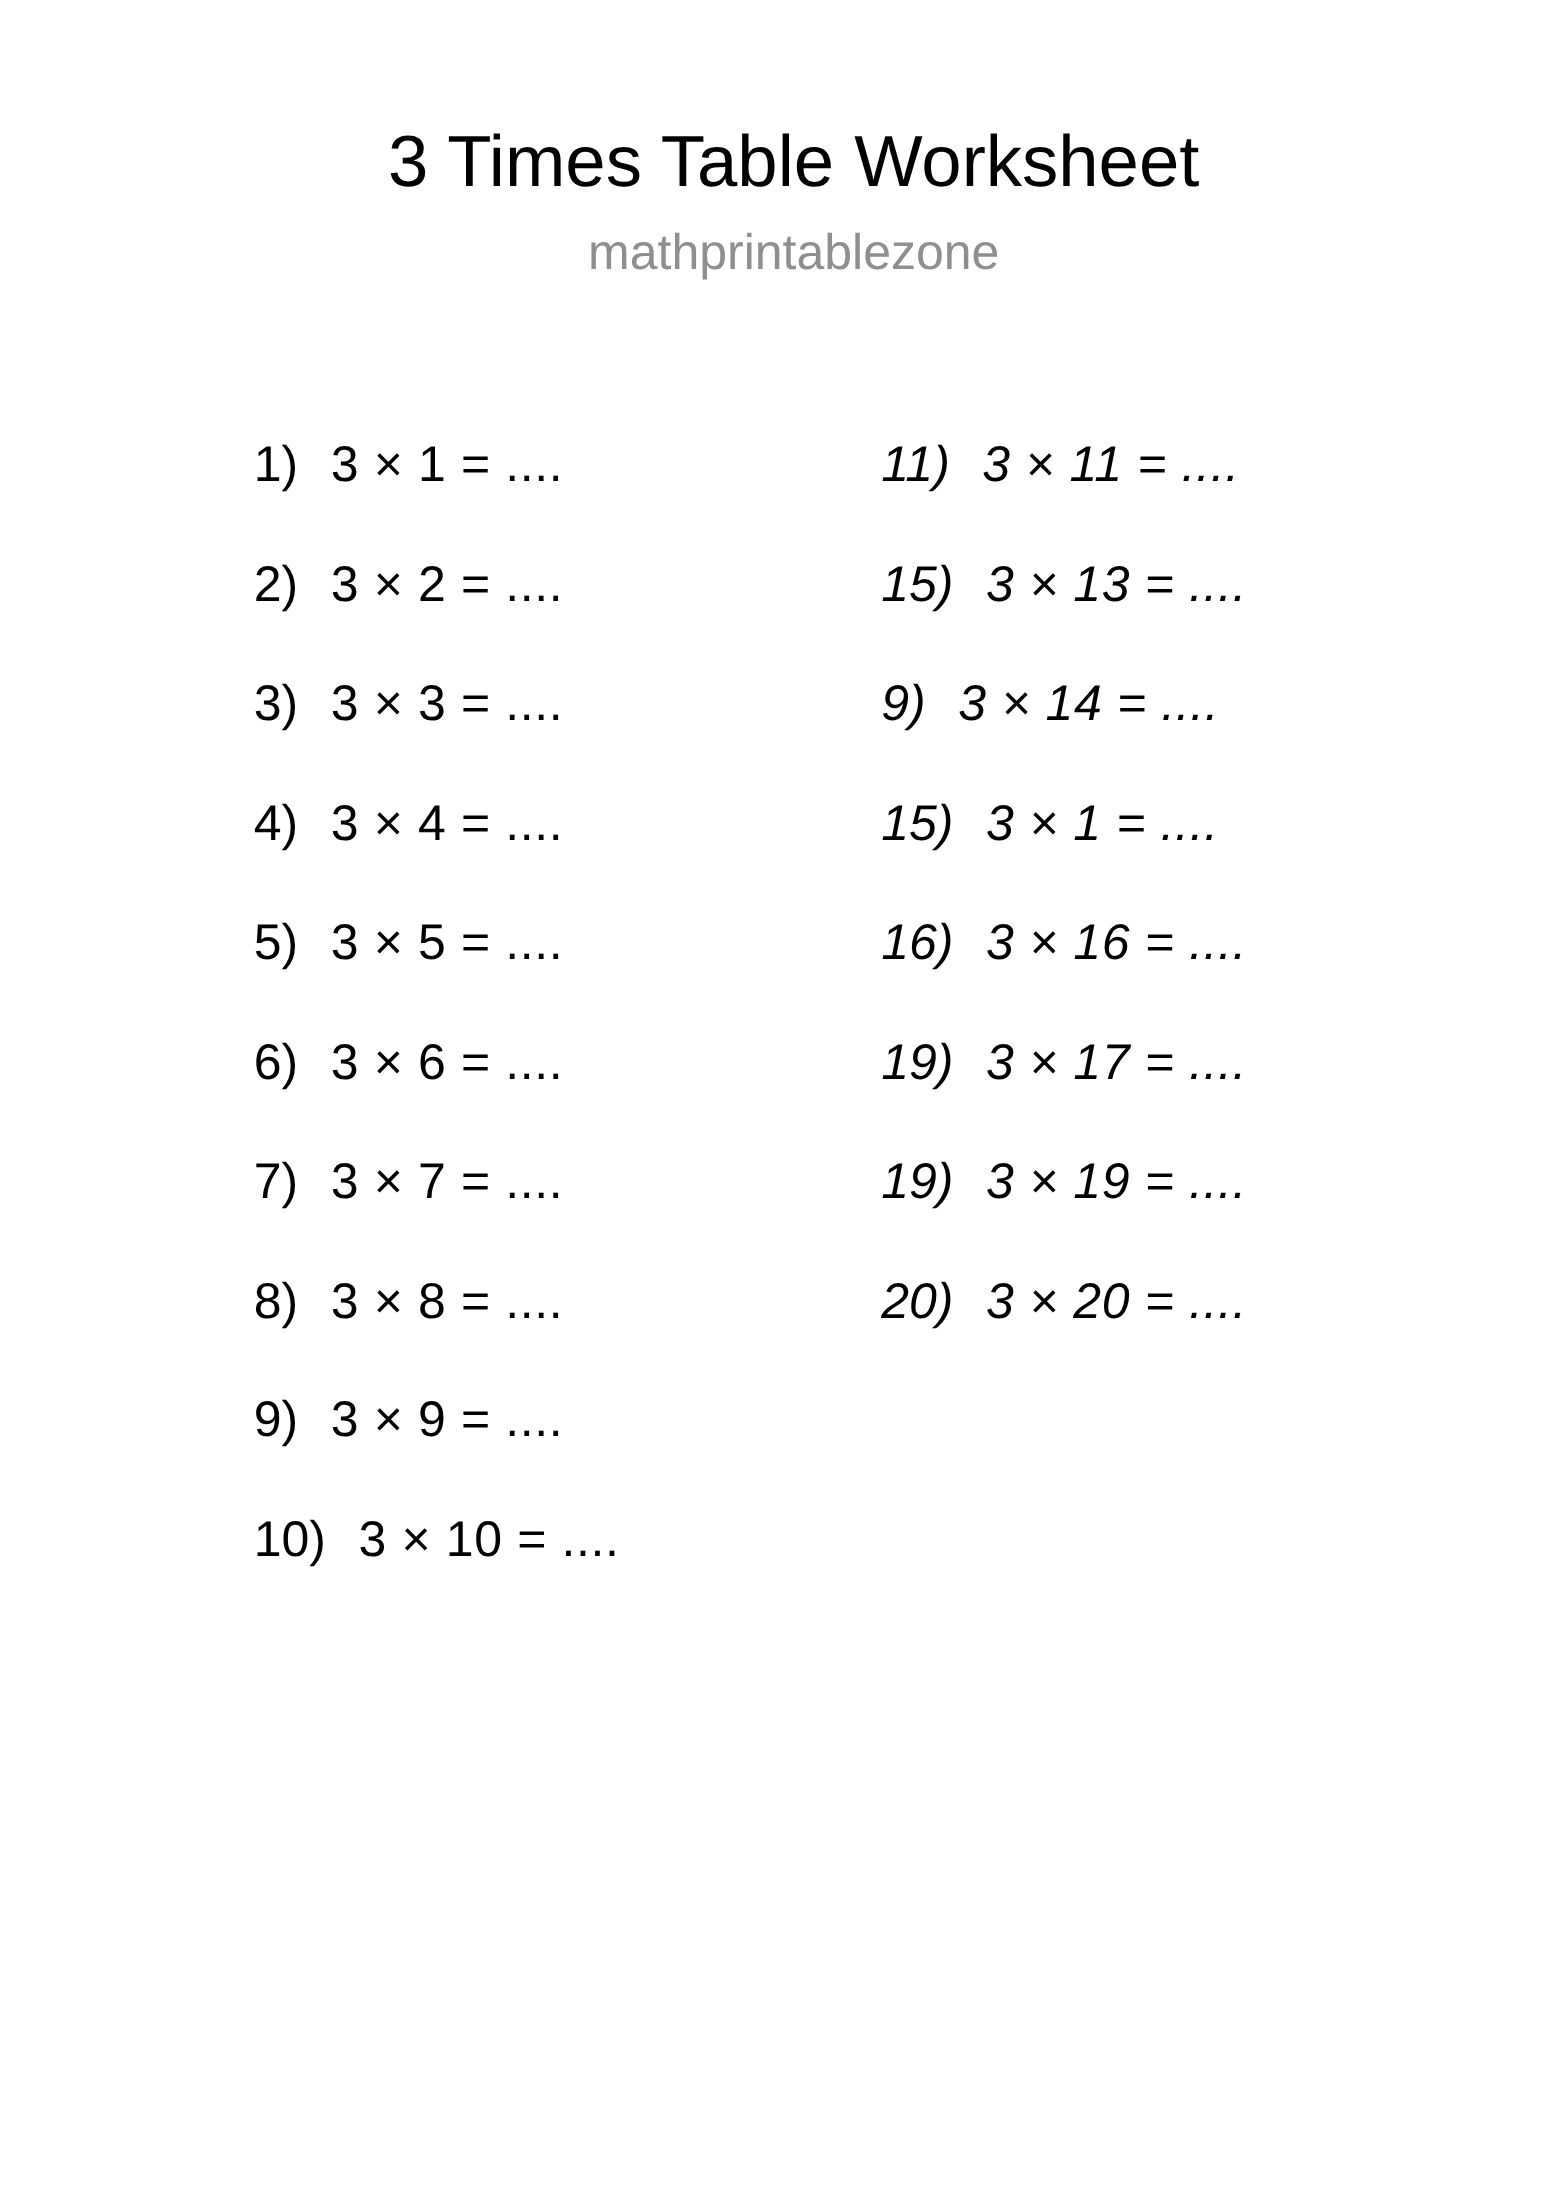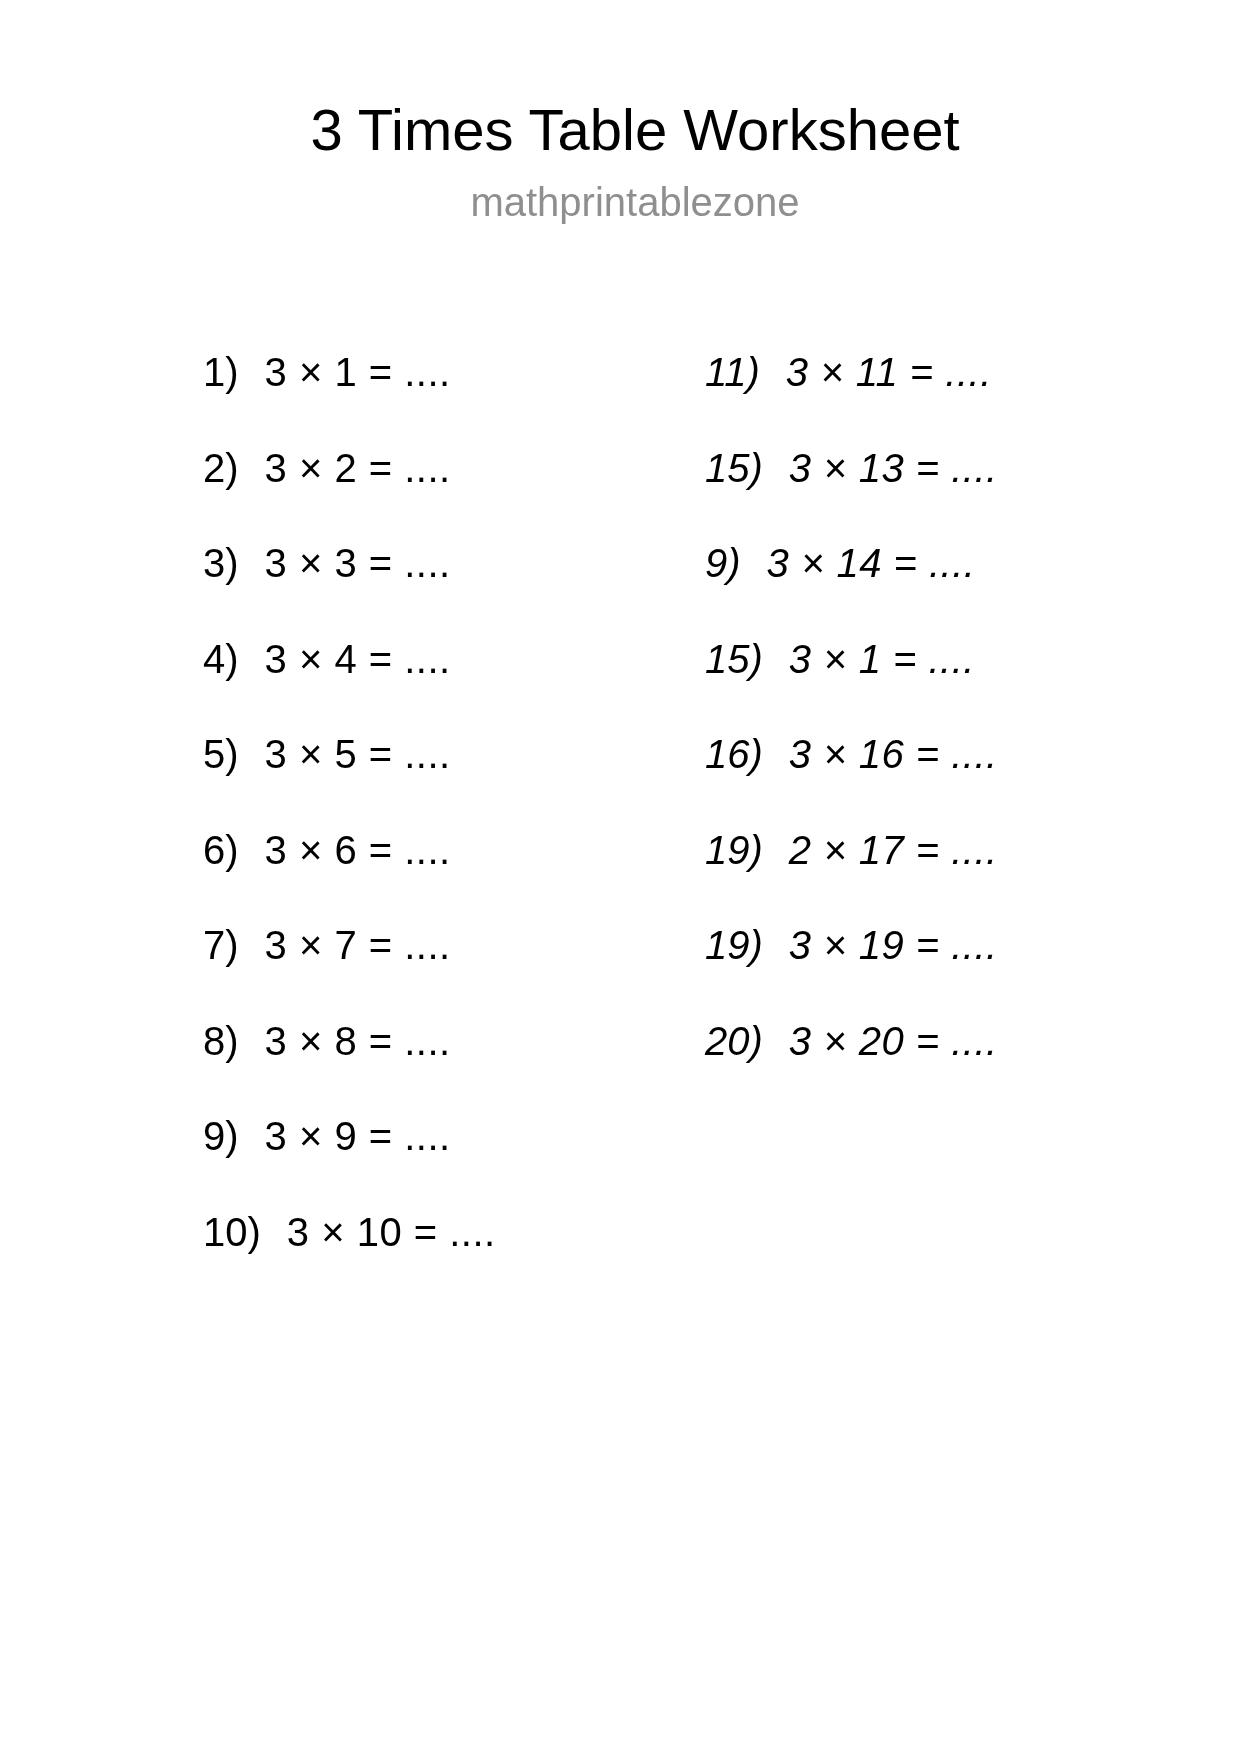--- a/index.html
+++ b/index.html
@@ -136,21 +136,21 @@
     <div class="row">
       <span class="num">15)</span>
       <span class="expr">3 × 1 = ....</span>
     </div>
     <div class="row">
       <span class="num">16)</span>
       <span class="expr">3 × 16 = ....</span>
     </div>
     <div class="row">
       <span class="num">19)</span>
-      <span class="expr">2 × 17 = ....</span>
+      <span class="expr">3 × 17 = ....</span>
     </div>
     <div class="row">
       <span class="num">19)</span>
       <span class="expr">3 × 19 = ....</span>
     </div>
     <div class="row">
       <span class="num">20)</span>
       <span class="expr">3 × 20 = ....</span>
     </div>
   </section>

